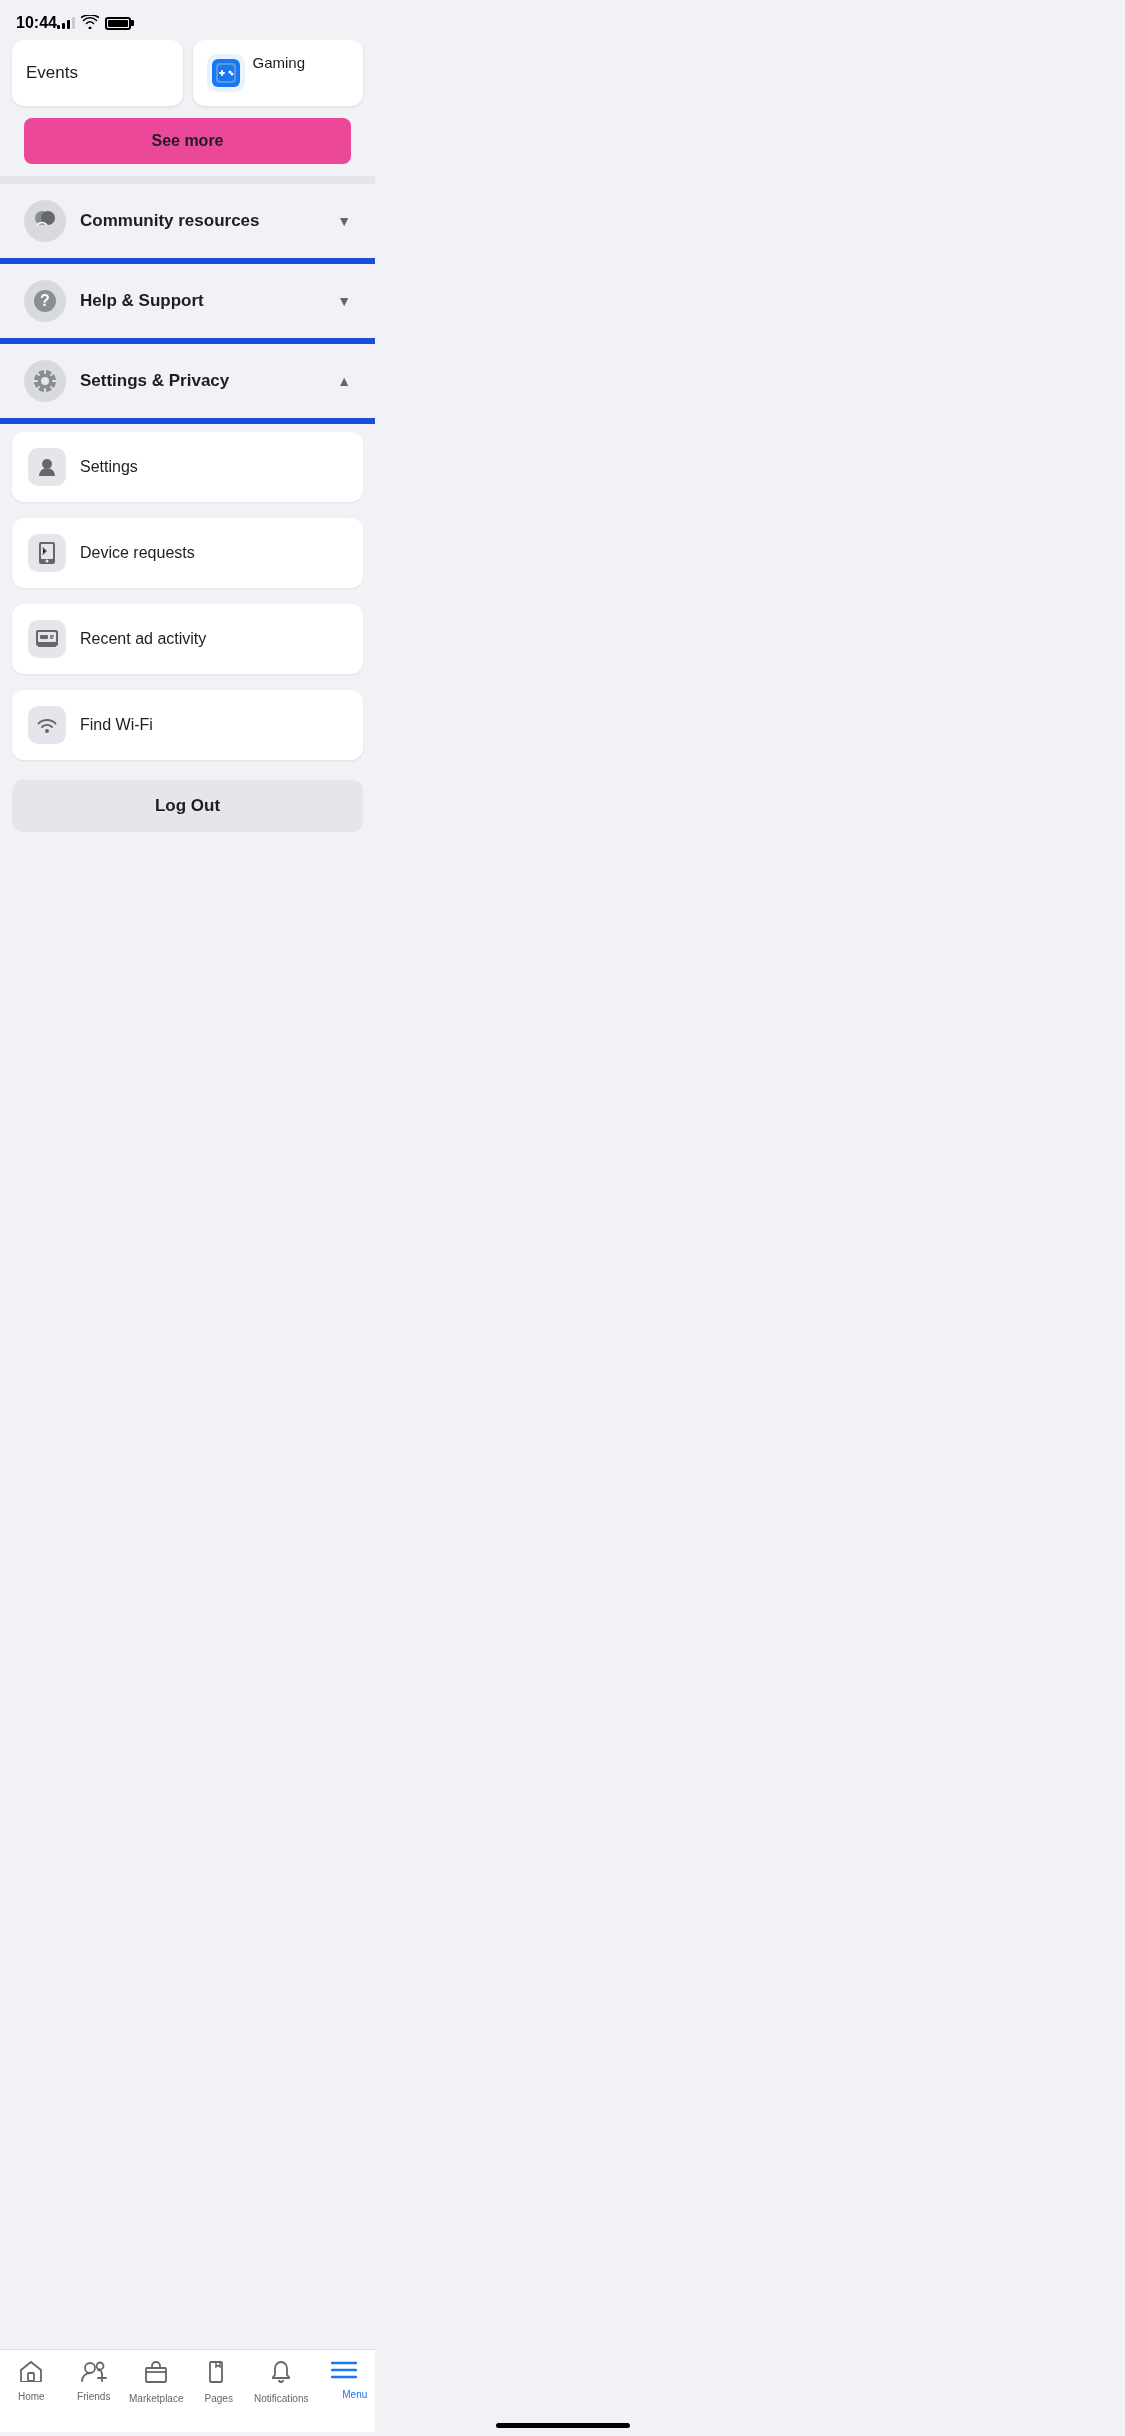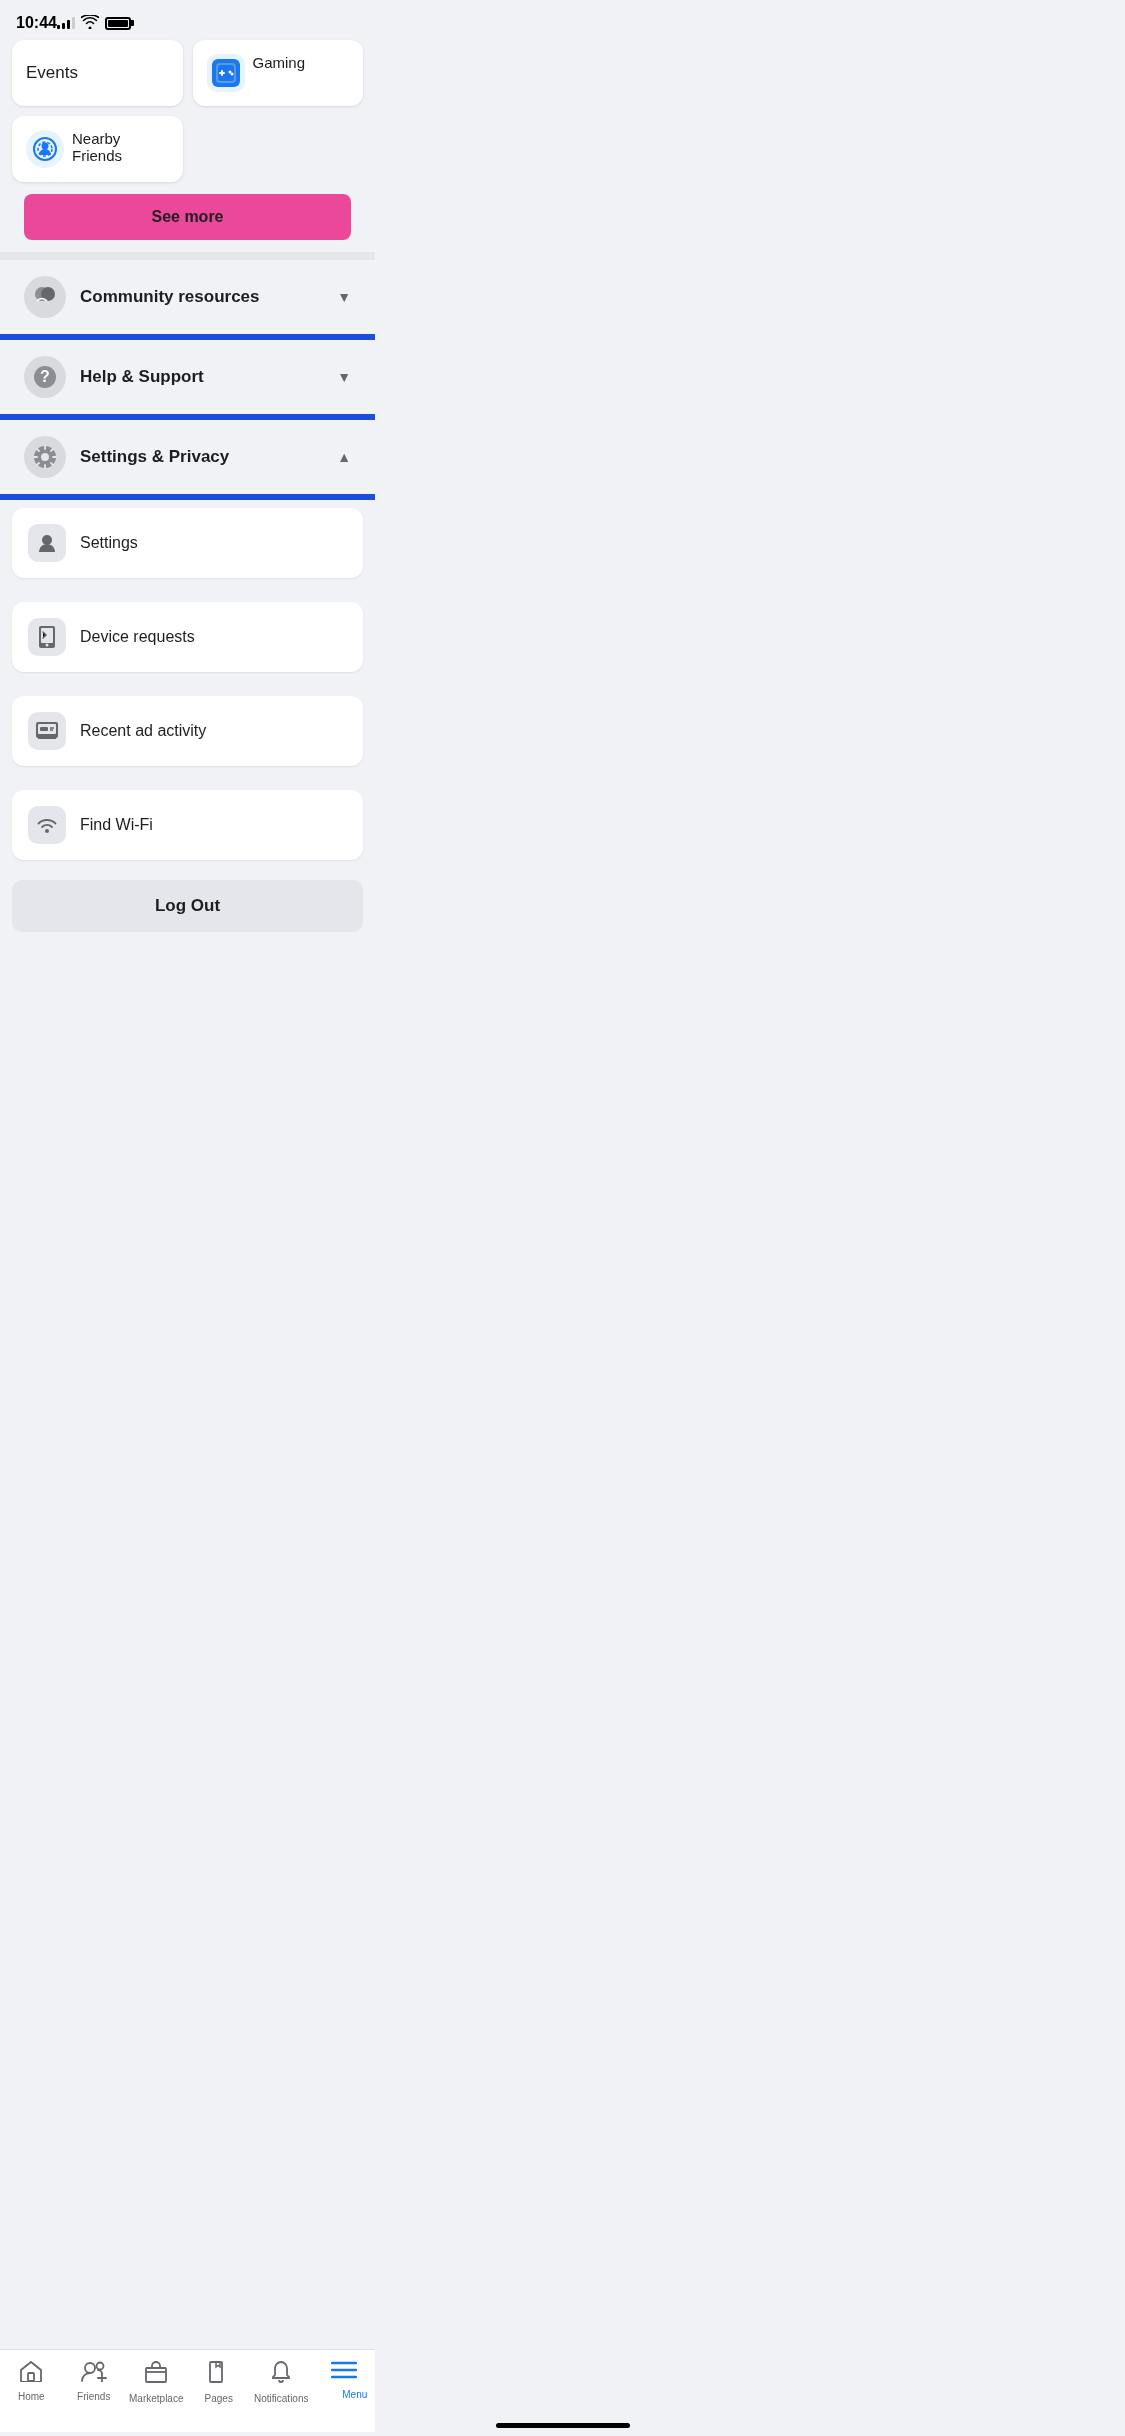--- a/index.html
+++ b/index.html
@@ -177,21 +177,21 @@
       font-size: 14px;
       color: #65676b;
     }
 
     
     .expanded-section {
       background: #f0f2f5;
       padding: 8px 12px;
       display: flex;
       flex-direction: column;
-      gap: 24px;
+      gap: 16px;
     }
     .sub-card {
       background: #fff;
       border-radius: 12px;
       padding: 16px;
       display: flex;
       align-items: center;
       gap: 14px;
       box-shadow: 0 1px 2px rgba(0,0,0,0.08);
       cursor: pointer;
@@ -320,32 +320,20 @@
         <rect x="4" y="4" width="20" height="20" rx="4" fill="#5b9bd5"></rect>
         <rect x="6" y="6" width="16" height="16" rx="3" fill="#1877f2"></rect>
         <path d="M8 14h4M10 12v4" stroke="white" stroke-width="2" stroke-linecap="round"></path>
         <circle cx="18" cy="13" r="1.5" fill="white"></circle>
         <circle cx="20" cy="15" r="1.5" fill="white"></circle>
       </svg>
     </div>
     <span class="shortcut-label">Gaming</span>
   </div>
 
-  <div class="shortcut-card">
-    <div class="shortcut-icon nearby-icon-bg">
-      <svg width="38" height="38" viewBox="0 0 38 38">
-        <circle cx="19" cy="19" r="14" fill="#e7f3ff"></circle>
-        <circle cx="19" cy="19" r="11" fill="none" stroke="#1877f2" stroke-width="2"></circle>
-        <circle cx="19" cy="19" r="7" fill="none" stroke="#1877f2" stroke-width="1.5" stroke-dasharray="3 2"></circle>
-        <circle cx="19" cy="16" r="3.5" fill="#1877f2"></circle>
-        <path d="M13 25c0-3.3 2.7-6 6-6s6 2.7 6 6" fill="#1877f2"></path>
-      </svg>
-    </div>
-    <span class="shortcut-label">Nearby Friends</span>
-  </div>
 </div>
 
 <div style="padding: 0 12px 0;">
   <button class="see-more-btn">See more</button>
 </div>
 
 <div class="divider"></div>
 
 <div class="section-row">
   <div class="section-row-icon">

